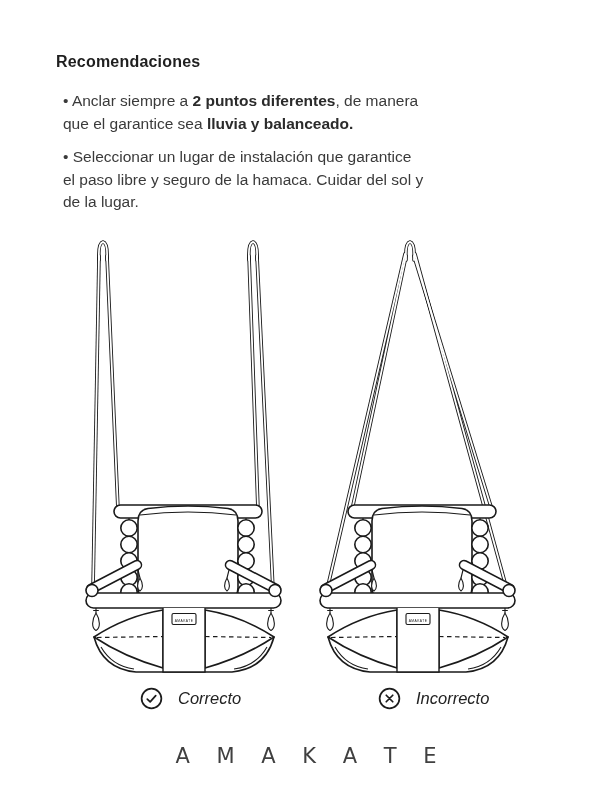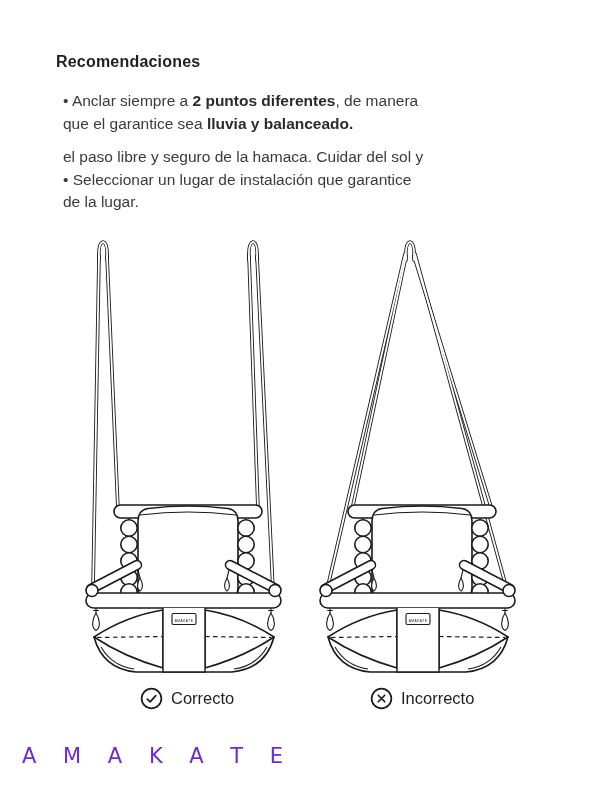--- a/index.html
+++ b/index.html
@@ -31,50 +31,50 @@
   .ln2{fill:none;stroke:#1a1a1a;stroke-width:1.6;stroke-linecap:round;}
   .lnt{fill:none;stroke:#1a1a1a;stroke-width:1.1;}
   .dash{fill:none;stroke:#1a1a1a;stroke-width:1.2;stroke-dasharray:4.5 3.5;}
   .ro{fill:none;stroke:#1a1a1a;stroke-width:3.6;stroke-linecap:round;}
   .ri{fill:none;stroke:#ffffff;stroke-width:1.8;stroke-linecap:round;}
   .arm-o{fill:none;stroke:#1a1a1a;stroke-width:10.5;stroke-linecap:round;}
   .arm-i{fill:none;stroke:#ffffff;stroke-width:7.4;stroke-linecap:round;}
   .tag-text{font-family:"Liberation Sans",sans-serif;font-size:3.3px;letter-spacing:.45px;fill:#1a1a1a;}
 
   .caption{
-    position:absolute;top:687px;display:flex;align-items:center;gap:8px;
-    font-size:16.5px;font-weight:500;color:#222222;
+    position:absolute;top:687px;display:flex;align-items:center;gap:15px;
+    font-size:16.5px;font-weight:500;color:#222222;font-style:italic;
   }
   #caption-correct{left:140px;}
-  #caption-incorrect{left:370px;justify-content:space-between;}
+  #caption-incorrect{left:378px;justify-content:space-between;}
   .caption svg{display:block;}
   .cap-stroke{fill:none;stroke:#1c1c1c;stroke-width:1.8;stroke-linecap:round;stroke-linejoin:round;}
 
   .wordmark{
-    position:absolute;left:0;right:0;top:744px;
+    position:absolute;left:0;right:0;top:744px;text-align:center;
     font-family:"DejaVu Sans","Liberation Sans",sans-serif;
-    font-size:21px;font-weight:400;color:#6d28d9;
+    font-size:21px;font-weight:400;color:#404040;
     letter-spacing:10px;padding-left:22px;
   }
 </style>
 </head>
 <body>
 
 <div class="page">
 
   <div class="title">Recomendaciones</div>
 
   <div class="bullet" id="bullet-1">
     <span class="line"><span>• Anclar siempre a </span><b>2 puntos diferentes</b><span>, de manera</span></span>
     <span class="line"><span>que el garantice sea </span><b>lluvia y balanceado.</b></span>
   </div>
 
   <div class="bullet" id="bullet-2">
+    <span class="line">• Seleccionar un lugar de instalación que garantice</span>
     <span class="line">el paso libre y seguro de la hamaca. Cuidar del sol y</span>
-    <span class="line">• Seleccionar un lugar de instalación que garantice</span>
     <span class="line">de la lugar.</span>
   </div>
 
   <svg class="figure" id="figure-correct" width="235" height="442" viewBox="0 0 235 442">
     <defs>
       <g id="seatG">
 
         <path class="lnt" d="M69,278 V358 M186,278 V358"></path>
 
         <rect class="shape" x="54" y="267" width="148" height="13" rx="6.5"></rect>

